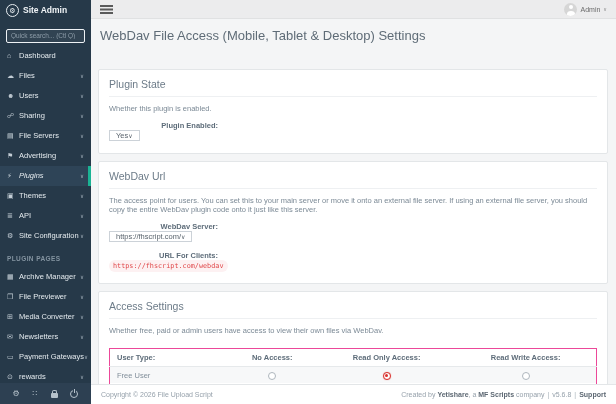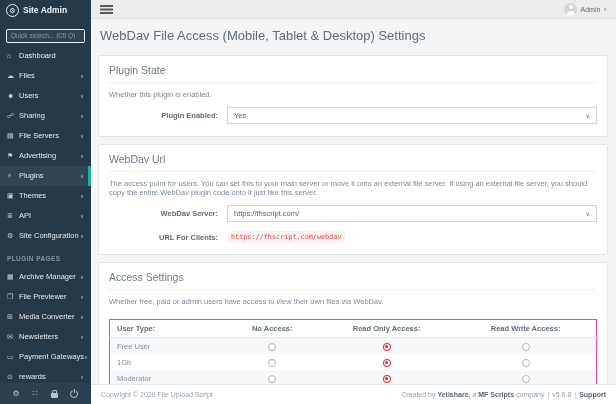--- a/index.html
+++ b/index.html
@@ -13,21 +13,21 @@
   .logo { width:13px; height:13px; border:1px solid #e9eef2; border-radius:50%; color:#e9eef2; font-size:7px; line-height:11px; text-align:center; flex:none; }
   .brand-name { color:#f0f4f7; font-size:8.5px; font-weight:bold; white-space:nowrap; }
   .search-wrap { padding:4px 6px 3px; flex:none; }
   .search-input { width:100%; height:14px; background:rgba(255,255,255,0.05); border:1px solid #eef2f5; border-radius:2px; color:#cfd9e0; font-size:6.5px; padding:0 4px; font-family:inherit; outline:none; }
   .search-input::placeholder { color:#8d9ca8; }
   .nav { flex:1; overflow:hidden; }
   .nav-item { height:20px; display:flex; align-items:center; padding:0 7px; cursor:pointer; position:relative; }
   .nav-icon { width:12px; font-size:7px; color:#c3cdd5; flex:none; }
   .nav-label { font-size:7.5px; color:#e4eaee; white-space:nowrap; }
   .chev { margin-left:auto; font-size:5.5px; color:#9fadb8; }
-  .nav-item.active { background:#2e4457; }
+  .nav-item.active { background:#2e4457;font-style:italic; }
   .nav-item.active::after { content:""; position:absolute; right:0; top:0; bottom:0; width:3px; background:#1ab394; }
   .section-label { font-size:6.5px; font-weight:bold; color:#8494a1; padding:9px 7px 5px; letter-spacing:0.4px; white-space:nowrap; }
   .side-foot { height:21px; background:#2d4052; display:flex; align-items:center; justify-content:space-around; padding:0 6px; flex:none; }
   .sf-icon { color:#b6c2cb; font-size:8px; cursor:pointer; line-height:1; }
   .lock-icon { width:7px; height:5px; background:#b6c2cb; border-radius:1px; position:relative; margin-top:3px; cursor:pointer; }
   .lock-icon::before { content:""; position:absolute; top:-3px; left:1px; width:3px; height:4px; border:1px solid #b6c2cb; border-bottom:none; border-radius:2px 2px 0 0; }
   .power-icon { width:8px; height:8px; border:1px solid #b6c2cb; border-radius:50%; position:relative; cursor:pointer; }
   .power-icon::before { content:""; position:absolute; top:-2px; left:2.3px; width:1.4px; height:4px; background:#b6c2cb; box-shadow:0 0 0 1px #2d4052; }
 
   
@@ -35,27 +35,27 @@
   .topbar { height:19px; background:#ececed; border-bottom:1px solid #e0e1e2; display:flex; align-items:center; padding:0 9px; flex:none; }
   .hamburger { width:13px; height:2px; background:#5a5a5a; box-shadow:0 3.5px 0 #5a5a5a, 0 7px 0 #5a5a5a; margin-top:-7px; cursor:pointer; }
   .user-menu { margin-left:auto; display:flex; align-items:center; gap:3px; cursor:pointer; }
   .avatar { width:13px; height:13px; border-radius:50%; background:#d6d6d6; position:relative; overflow:hidden; flex:none; }
   .avatar::before { content:""; position:absolute; top:2.5px; left:4.5px; width:4px; height:4px; background:#fff; border-radius:50%; }
   .avatar::after { content:""; position:absolute; top:8.5px; left:2.5px; width:8px; height:6px; background:#fff; border-radius:50% 50% 0 0; }
   .user-name { font-size:7px; color:#6b6b6b; }
   .user-caret { font-size:5px; color:#8a8a8a; }
 
   .content { flex:1; padding:7px 8px 0 7px; overflow:hidden; }
-  .page-title { font-size:13px; color:#5f6c77; font-weight:400; margin:2px 0 12px 2px; }
+  .page-title { font-size:13px; color:#5f6c77; font-weight:400; margin:2px 0 26px 2px; }
 
   .card { background:#fff; border:1px solid #e3e6e8; border-radius:2px; padding:7px 10px 9px; margin-bottom:7px; }
   .card-heading { font-size:10.5px; color:#6c7b88; font-weight:400; padding-bottom:6px; border-bottom:1px solid #eef0f2; margin:1px 0 7px; }
   .card-desc { font-size:7.5px; color:#7c8a96; margin:0 0 8px; }
 
-  .form-row { display:flex; align-items:center; margin-bottom:3px; }
+  .form-row { display:flex; align-items:flex-start; margin-bottom:3px;flex-direction:column; }
   .form-label { width:118px; flex:none; text-align:right; font-size:7.5px; font-weight:bold; color:#5d6c79; padding-right:9px; }
   .select { flex:1; height:17px; border:1px solid #ccd2d8; border-radius:0; background:#fff; display:flex; align-items:center; padding:0 6px; font-size:7.5px; color:#5a646d; cursor:pointer; }
   .sel-caret { margin-left:auto; font-size:6px; color:#5a646d; }
   .clients-row { margin-top:9px; margin-bottom:2px; }
   .code-chip { font-family:"DejaVu Sans Mono","Liberation Mono",monospace; font-size:6.8px; color:#e0484a; background:#fdf1f2; padding:2px 4px; border-radius:6px; }
 
   .access-table { width:100%; border-collapse:collapse; border:1px solid #ec4899; margin-top:13px; }
   .access-table th { font-size:7.5px; color:#5d6c79; font-weight:bold; text-align:center; padding:4px 7px; border-bottom:1px solid #e6e9eb; }
   .access-table th:first-child { text-align:left; width:24%; }
   .access-table td { font-size:7.5px; color:#828f9b; padding:3.5px 7px; text-align:center; }

